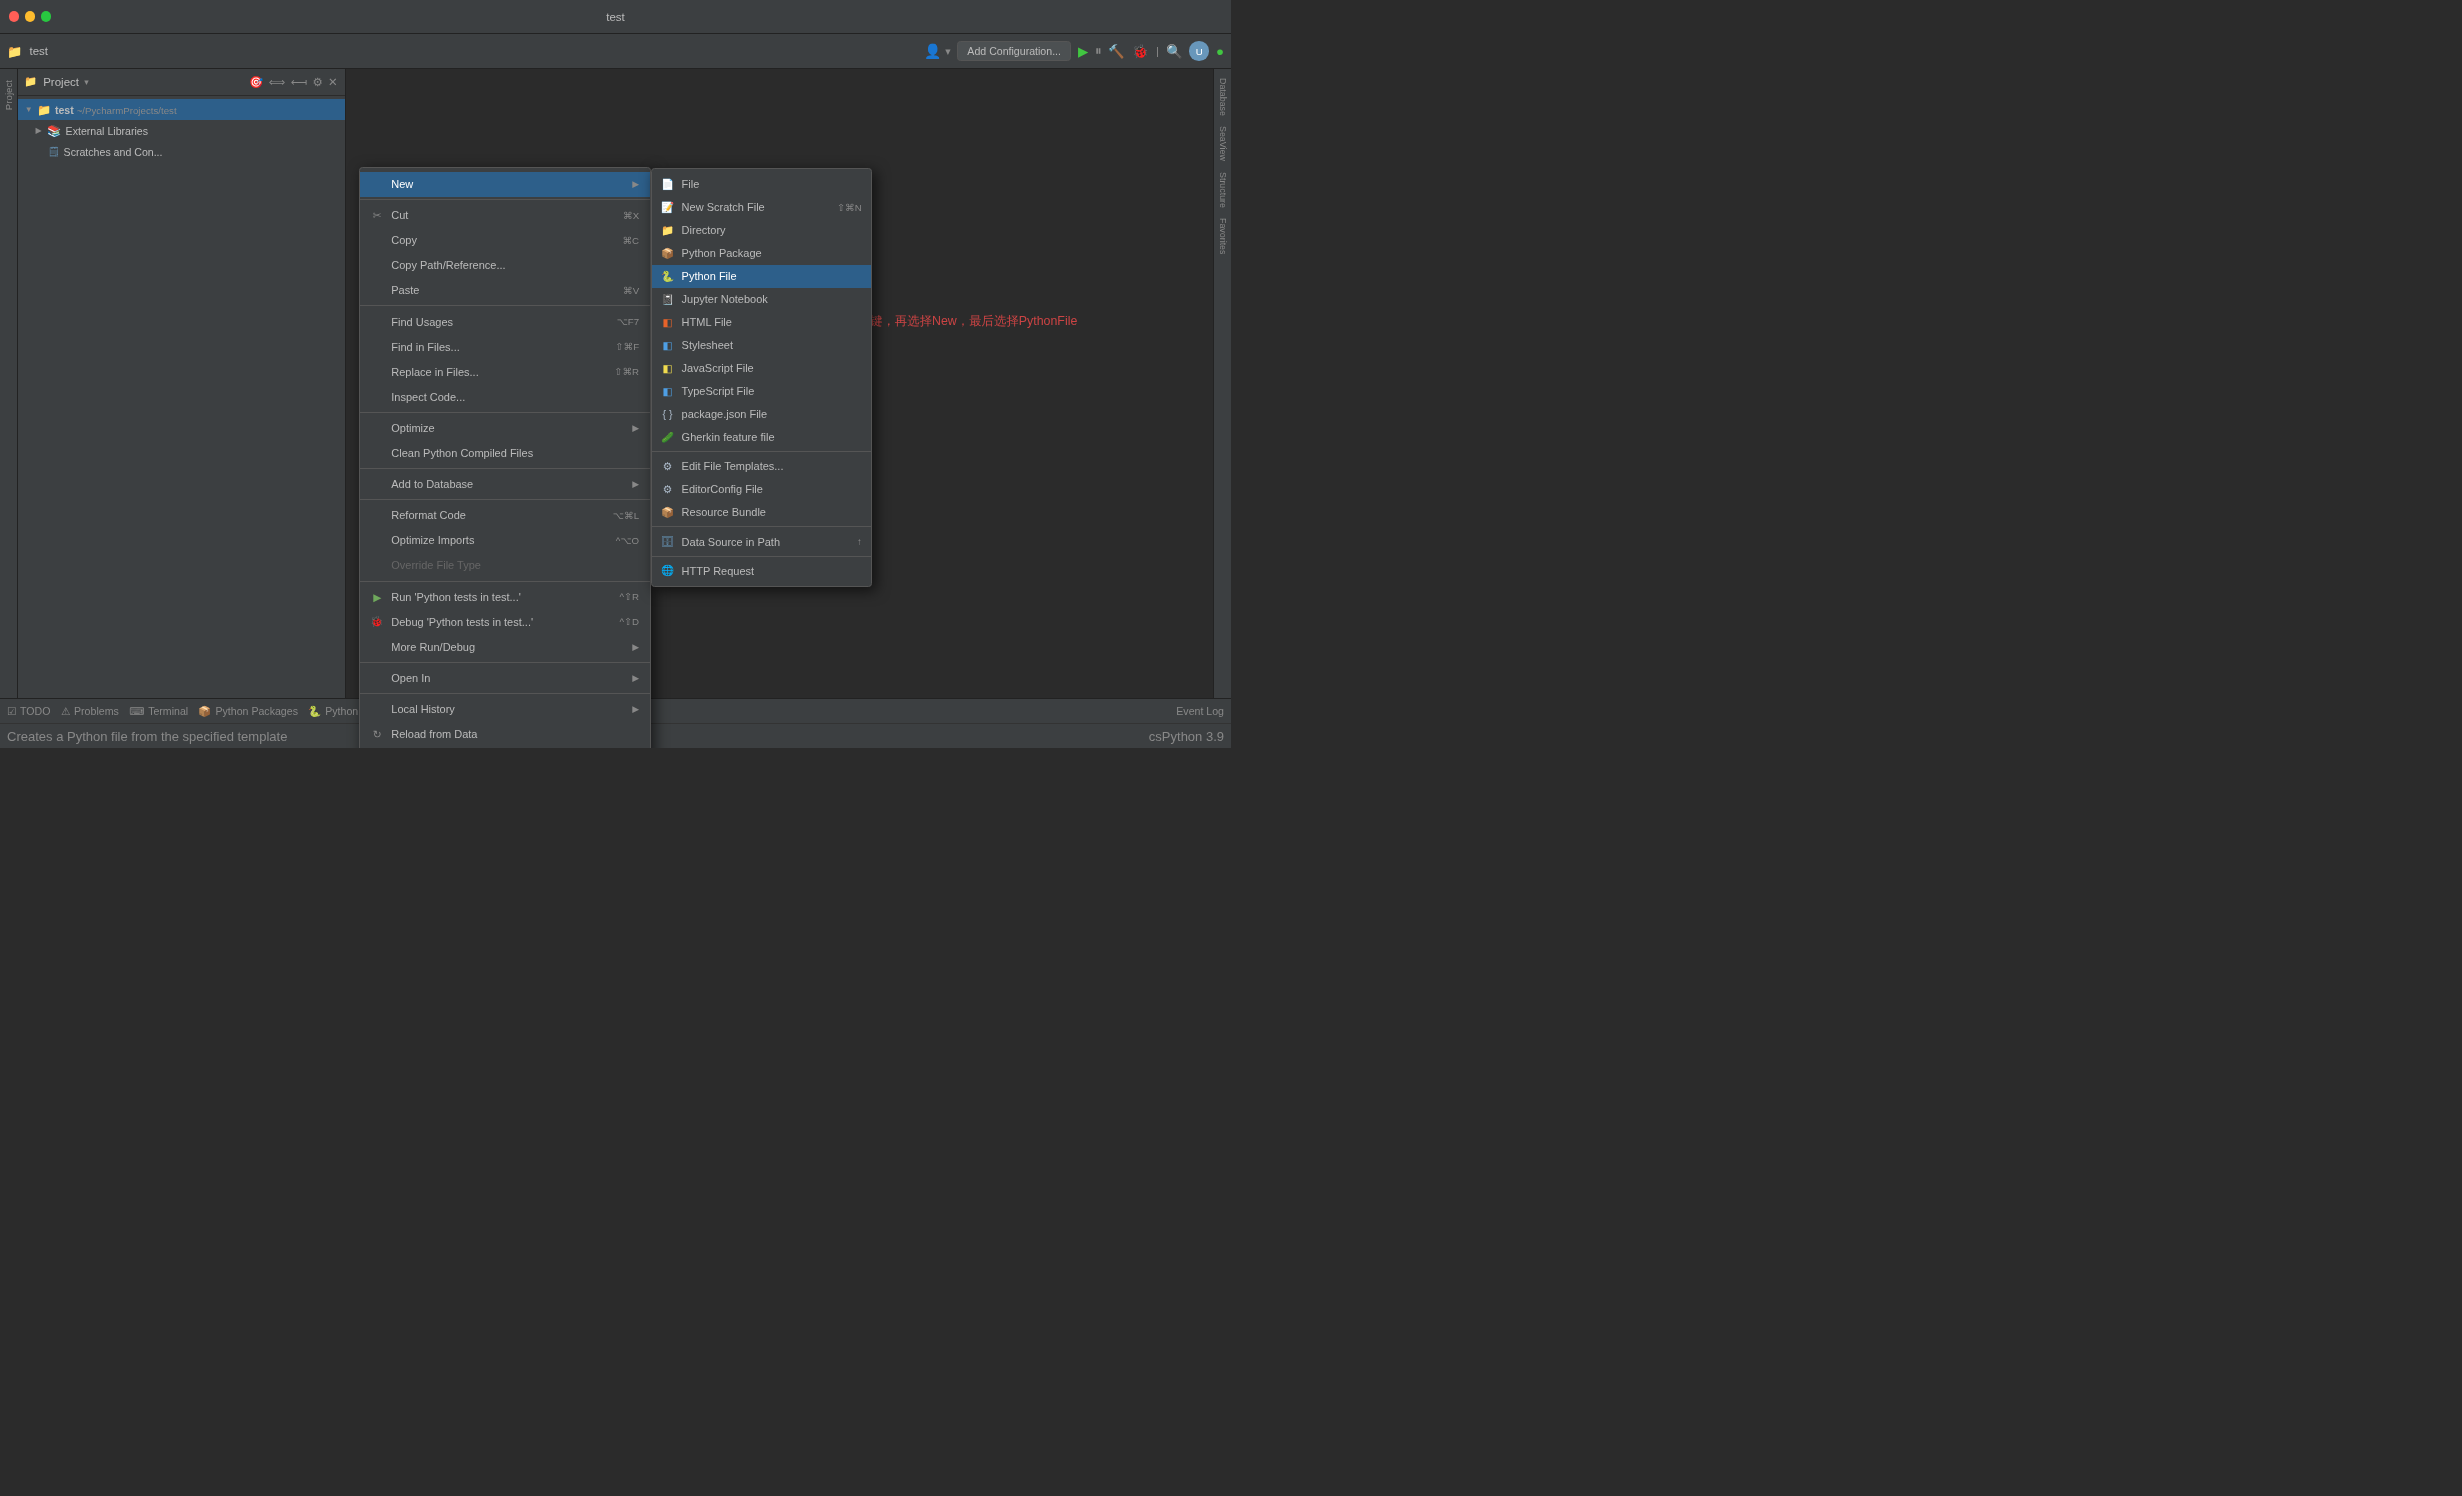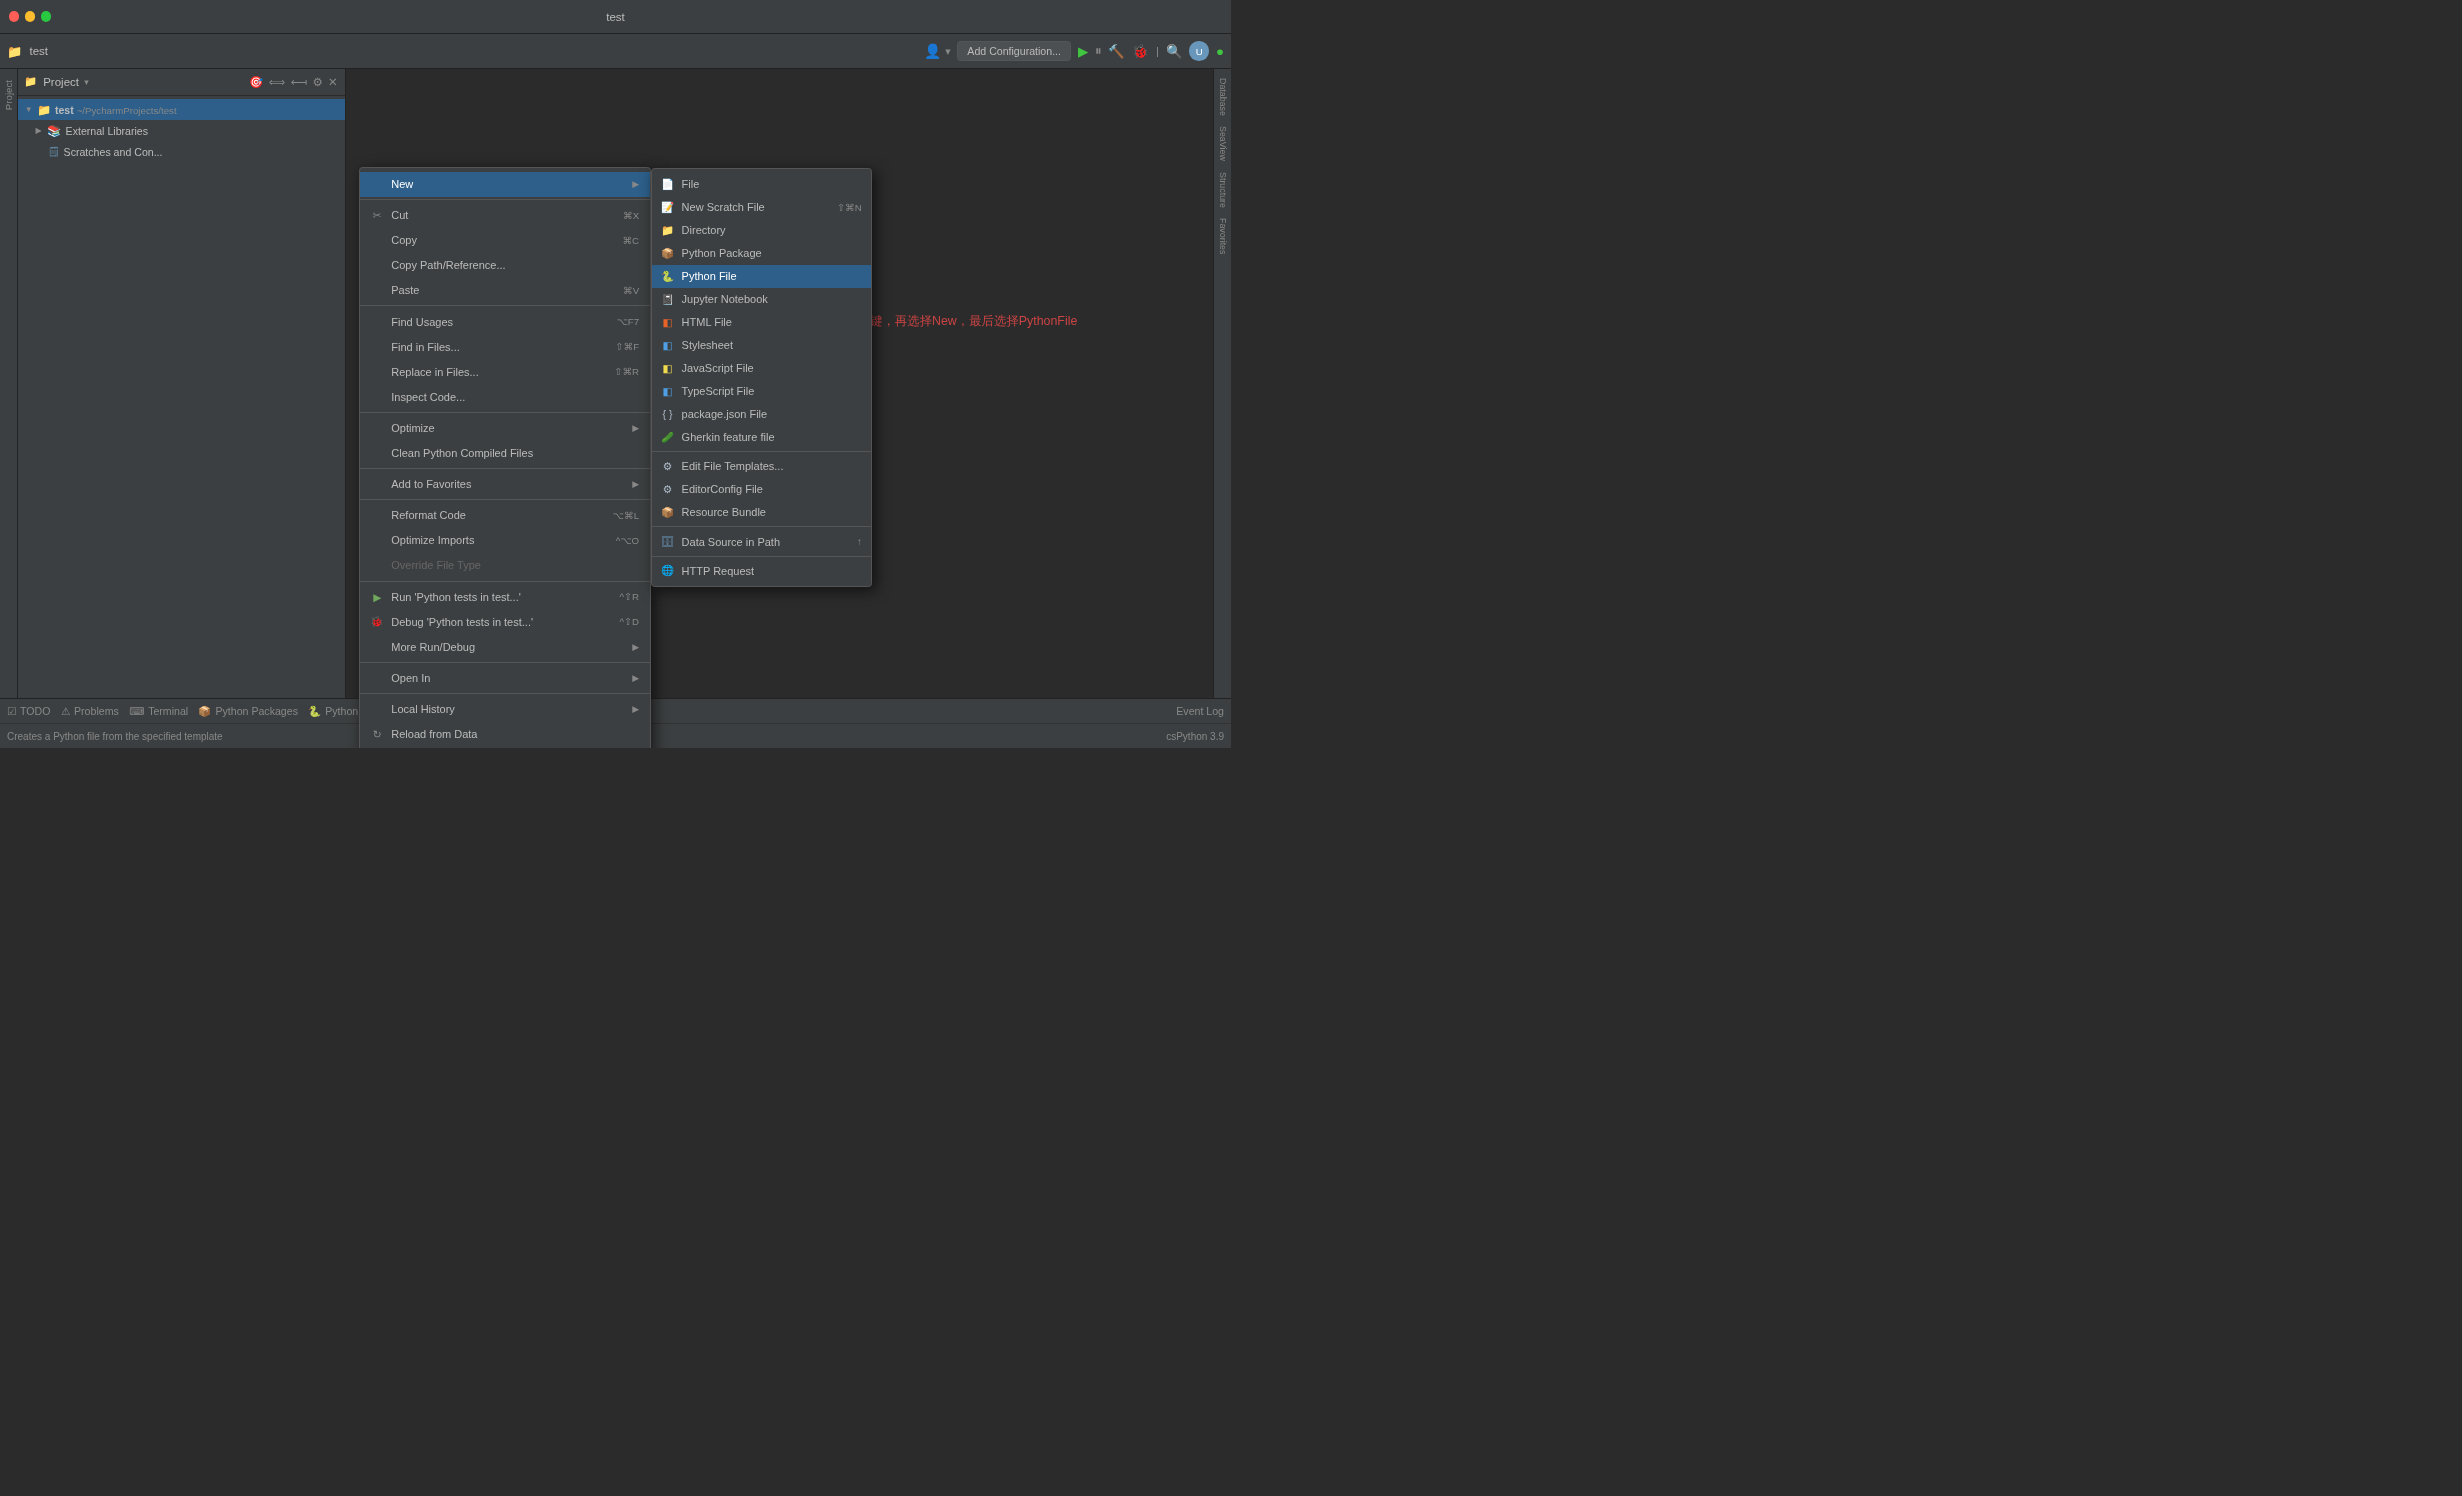--- a/index.html
+++ b/index.html
@@ -264,21 +264,21 @@
     .bottom-spacer { flex: 1; }
 
     
     .status-bar {
       height: 25px;
       background: #3c3f41;
       display: flex;
       align-items: center;
       padding: 0 7px;
       border-top: 0.9px solid #333;
-      font-size: 10px;
+      font-size: 13px;
       color: #888;
     }
     .status-text { flex: 1; }
     .status-right { display: flex; gap: 10.6px; color: #888; justify-content: center; }
 
     
     .new-item-highlighted {
       background: #2d5f8a !important;
       color: white !important;
     }
@@ -438,21 +438,21 @@
         <div class="menu-item">
           <div class="item-left">
             <span class="item-icon"></span>
             <span>Clean Python Compiled Files</span>
           </div>
         </div>
         <div class="menu-separator"></div>
         <div class="menu-item">
           <div class="item-left">
             <span class="item-icon"></span>
-            <span>Add to Favorites</span>
+            <span>Add to Database</span>
           </div>
           <span class="item-arrow">▶</span>
         </div>
         <div class="menu-separator"></div>
         <div class="menu-item">
           <div class="item-left">
             <span class="item-icon"></span>
             <span>Reformat Code</span>
           </div>
           <span class="item-shortcut">⌥⌘L</span>

